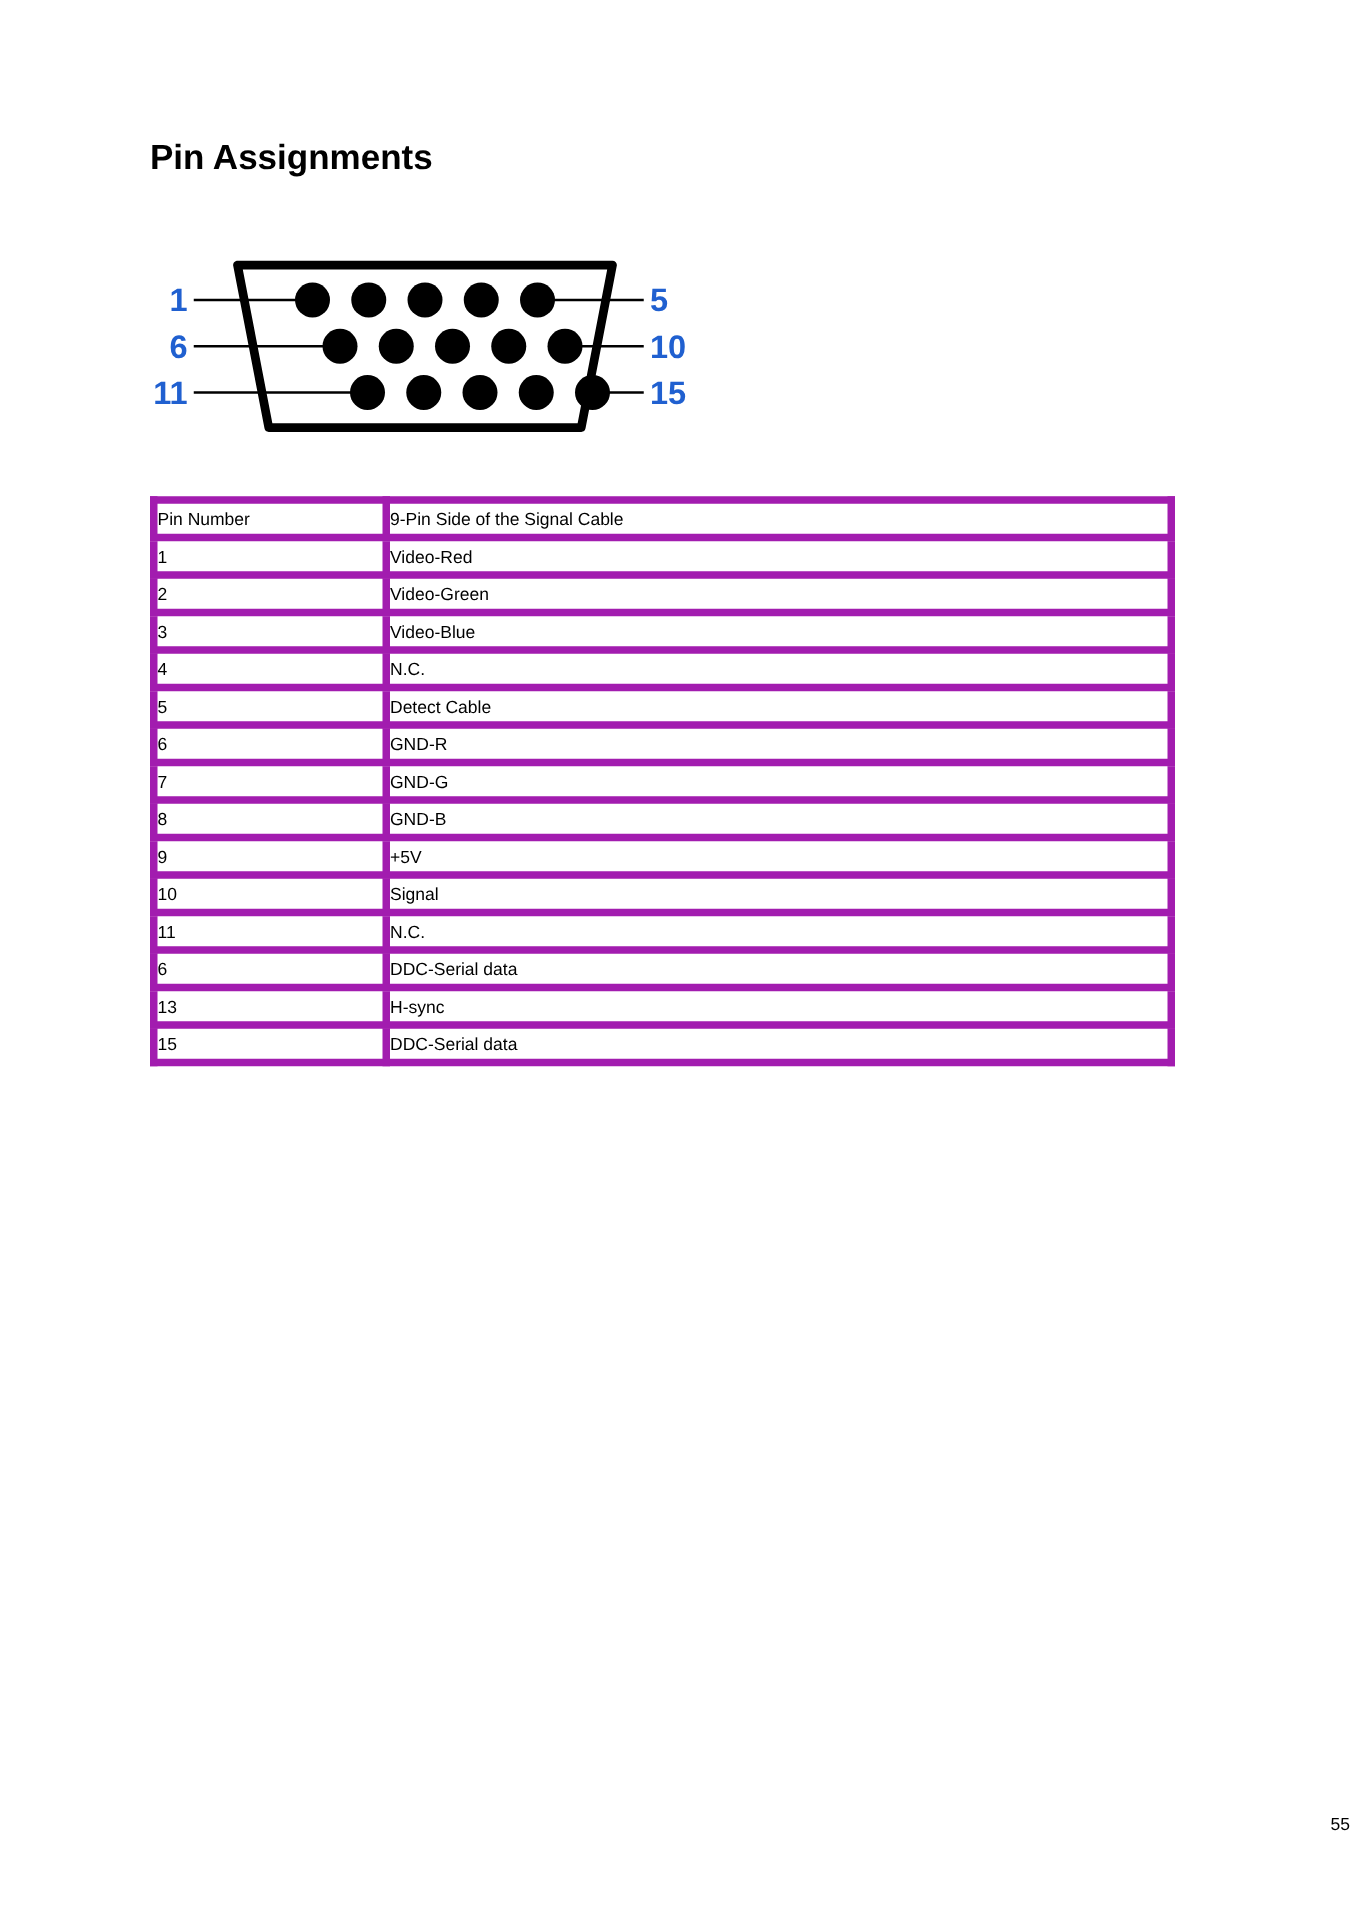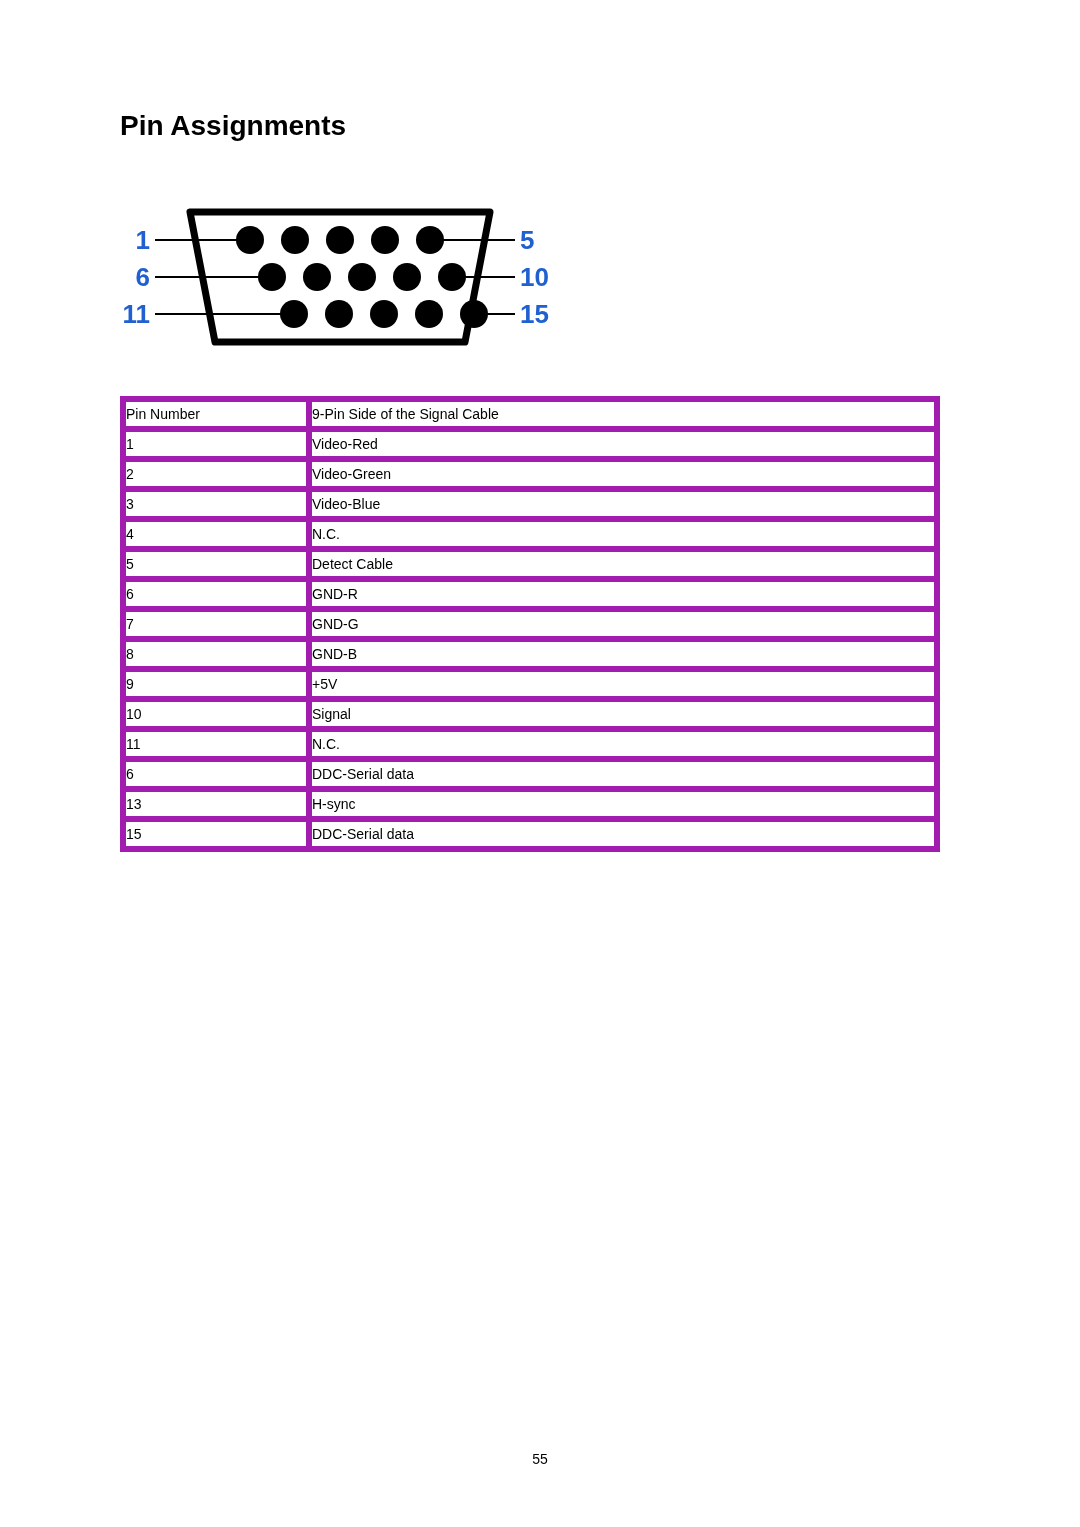--- a/index.html
+++ b/index.html
@@ -36,21 +36,21 @@
       vertical-align: middle;
     }
     td:first-child {
       width: 180px;
     }
     .page-number {
       position: absolute;
       bottom: 60px;
       width: 100%;
       left: 0;
-      text-align: center;
+      text-align: right;
       font-size: 14px;
     }
     .pin-label {
       font-family: Arial, sans-serif;
       font-weight: bold;
       fill: #2060D0;
       font-size: 26px;
     }
   </style>
 </head>

